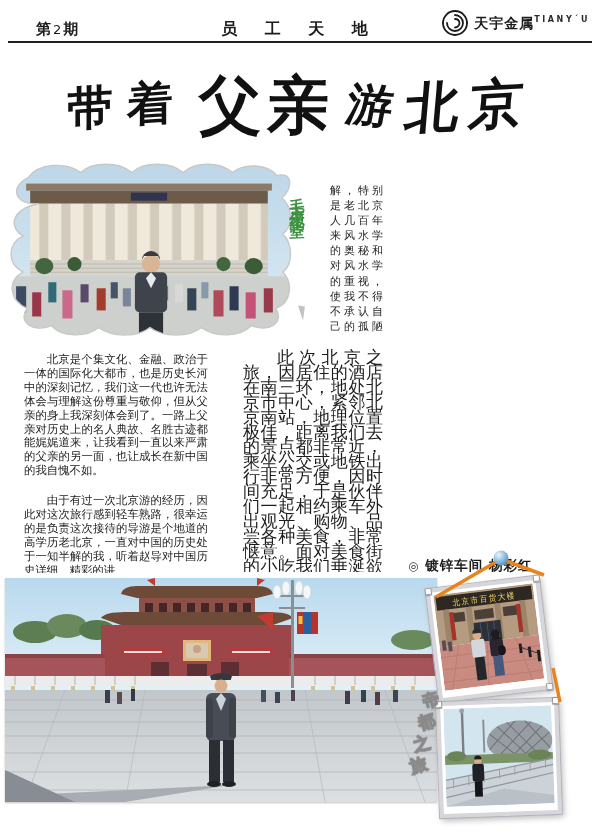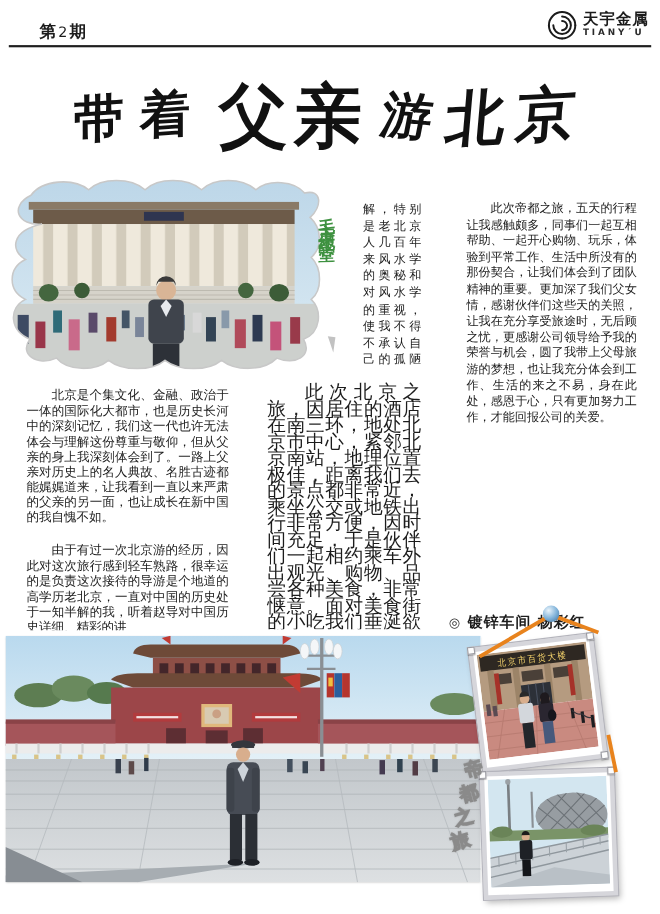--- a/index.html
+++ b/index.html
@@ -7,21 +7,21 @@
   #page {
     position:relative; width:600px; height:831px; margin:0 auto;
     background:#ffffff; overflow:hidden; color:#1c1c1c;
     font-family:"DejaVu Sans","Liberation Sans",sans-serif;
   }
   
   .issue { position:absolute; left:36px; top:20px; font-family:"DejaVu Serif","Liberation Serif",serif; font-weight:bold; font-size:15px; letter-spacing:2px; }
   .issue .num { font-family:"DejaVu Sans",sans-serif; font-weight:normal; font-size:13px; }
   .masthead { position:absolute; left:0; right:0; top:19px; text-align:center; font-size:16px; font-weight:bold; letter-spacing:11px; font-family:"DejaVu Serif","Liberation Serif",serif; }
   .logo { position:absolute; right:10px; top:8px; display:flex; align-items:center; gap:4px; }
-  .logo-txt { display:flex; flex-direction:column; line-height:1.05; }
+  .logo-txt { display:flex; flex-direction:row; line-height:1.05; }
   .logo-cn { font-size:14px; font-weight:bold; letter-spacing:1px; }
   .logo-en { font-size:8px; letter-spacing:2.6px; color:#2b2b2b; font-weight:bold; }
   .rule { position:absolute; left:8px; right:8px; top:41px; border-top:2px solid #1f1f1f; }
   
   .headline { position:absolute; left:0; right:0; top:58px; height:96px; display:flex; justify-content:center; align-items:center; gap:12px; font-family:"DejaVu Serif","Liberation Serif",serif; color:#111; }
   .hl-brush { font-weight:bold; }
   .hl-1 { font-size:46px; letter-spacing:14px; transform:rotate(-4deg) skewX(-4deg); }
   .hl-2 { font-family:"DejaVu Sans",sans-serif; font-size:62px; font-weight:900; letter-spacing:6px; transform:scaleY(1.02); }
   .hl-3 { font-size:46px; transform:rotate(5deg) skewX(-6deg); }
   .hl-4 { font-size:54px; letter-spacing:10px; transform:rotate(-3deg) skewX(-8deg); }
@@ -56,20 +56,21 @@
   .trip span:nth-child(4){ margin-left:0px; }
 </style>
 </head>
 <body>
 
 <div id="page">
 
   <div class="issue">
     <span>第</span><span class="num">2</span><span>期</span>
   </div>
+  <div class="masthead">员 工 天 地</div>
   <div class="logo">
     <svg width="30" height="30" viewBox="0 0 30 30">
       <g stroke="#1b1b1b" fill="none" stroke-width="1.8" stroke-linecap="round">
         <path d="M15 3 A12 12 0 0 1 27 15"></path>
         <path d="M27 15 A12 12 0 0 1 15 27"></path>
         <path d="M15 27 A12 12 0 0 1 3 15"></path>
         <path d="M3 15 A12 12 0 0 1 15 3"></path>
         <path d="M15 7 A8 8 0 0 1 23 15 A8 8 0 0 1 15 23 A8 8 0 0 1 7 15"></path>
         <path d="M15 11 A4.5 4.5 0 0 1 19.5 15 A4.5 4.5 0 0 1 15 19.5"></path>
       </g>
@@ -153,21 +154,20 @@
     <p class="ind">由于有过一次北京游的经历，因此对这次旅行感到轻车熟路，很幸运的是负责这次接待的导游是个地道的高学历老北京，一直对中国的历史处于一知半解的我，听着赵导对中国历史详细、精彩的讲</p>
   </div>
   <div class="bodytxt col2a">
     <p>解，特别是老北京人几百年来风水学的奥秘和对风水学的重视，使我不得不承认自己的孤陋寡闻，切实感受到自己知识的匮乏，也不得不佩服赵导的知识、信息储备量。</p>
   </div>
   <div class="bodytxt col2b">
     <p class="ind">此次北京之旅，因居住的酒店在南三环，地处北京市中心，紧邻北京南站，地理位置极佳，距离我们去的景点都非常近，乘坐公交或地铁出行非常方便，因时间充足，于是伙伴们一起相约乘车外出观光、购物、品尝各种美食，非常惬意。面对美食街的小吃我们垂涎欲滴，纷纷去寻找自己心仪的美食，谁知一转身看到老爸还站在原地不动，猜想老爸一日三餐还维持在米饭、面条的习惯中，而对我们所青睐的美食毫无食欲，由于时间点的原因，只好带着老爸去买了瓶二锅头就着面条填饱了肚子。</p>
     <p class="ind">由于一带一路会议的召开，原定行程做了部分更改，因下雨，长城上烟雾弥漫，地面湿滑，爬到第二个烽火台我</p>
   </div>
   <div class="bodytxt col3">
-    <p class="ind">此次帝都之旅，五天的行程让我感触颇多，同事们一起互相帮助、一起开心购物、玩乐，体验到平常工作、生活中所没有的那份契合，让我们体会到了团队精神的重要。更加深了我们父女情，感谢伙伴们这些天的关照，让我在充分享受旅途时，无后顾之忧，更感谢公司领导给予我的荣誉与机会，圆了我带上父母旅游的梦想，也让我充分体会到工作、生活的来之不易，身在此处，感恩于心，只有更加努力工作，才能回报公司的关爱。</p>
   </div>
   <div class="byline">
     <span class="mark">◎</span>
     <span>镀锌车间  杨彩红</span>
   </div>
 
   <div class="bigphoto">
     <svg width="432" height="224" viewBox="0 0 432 224">
       <defs>
         <linearGradient id="sky2" x1="0" y1="0" x2="0" y2="1">

